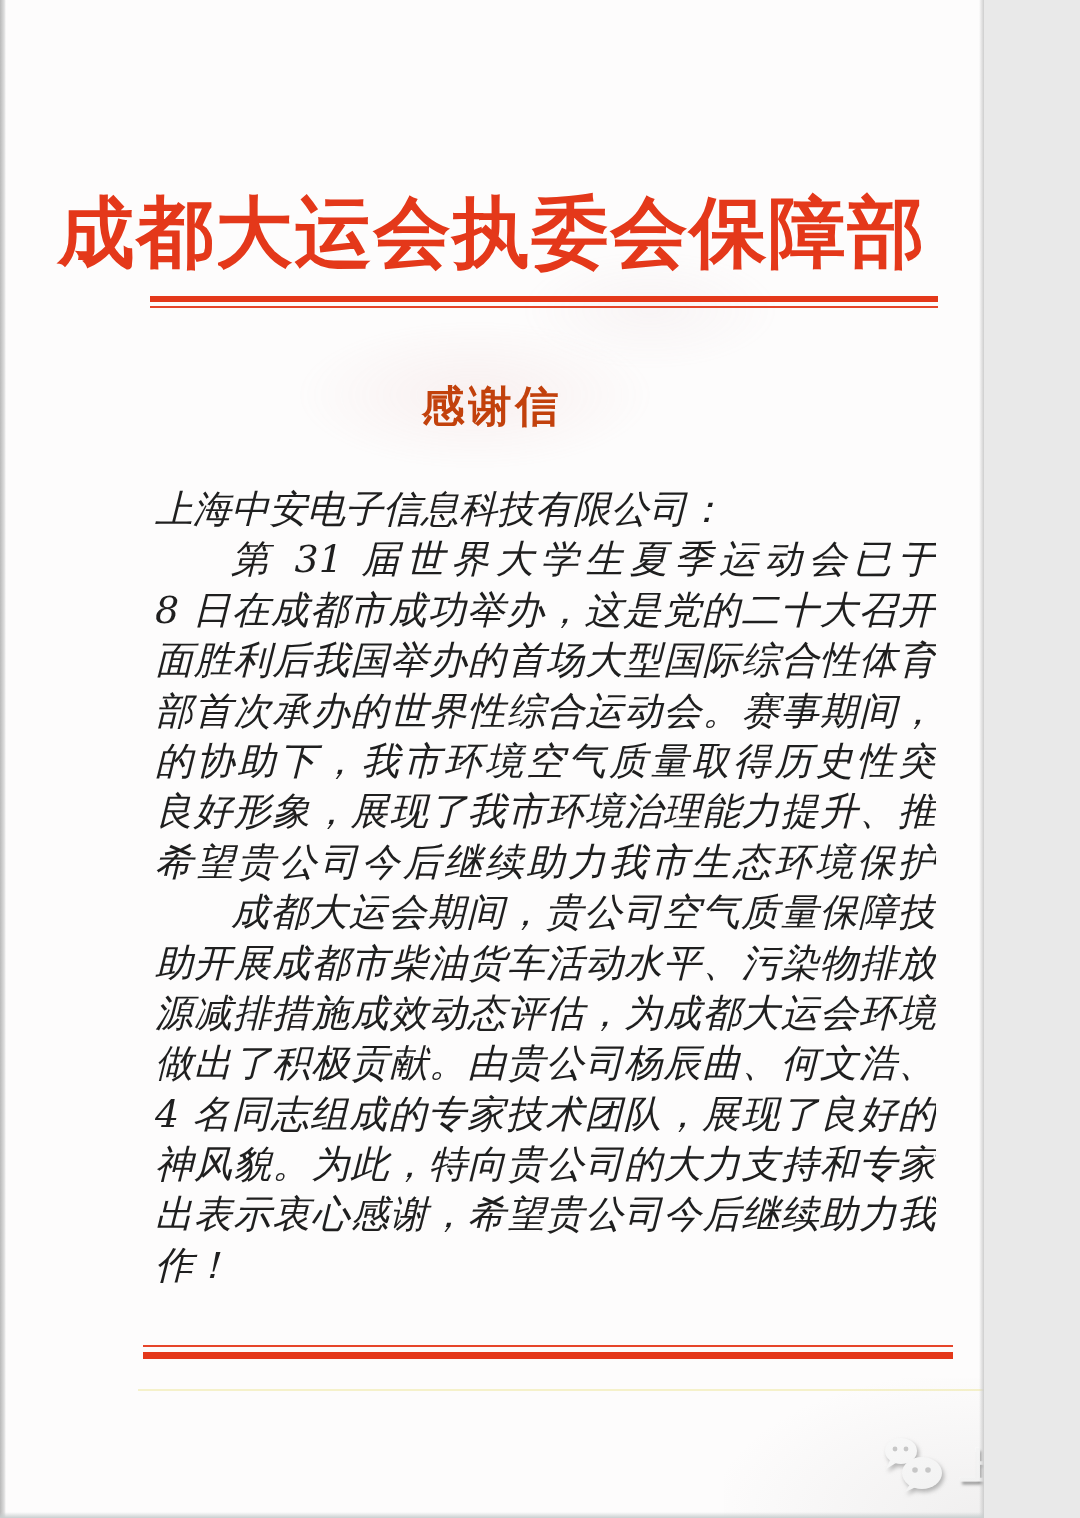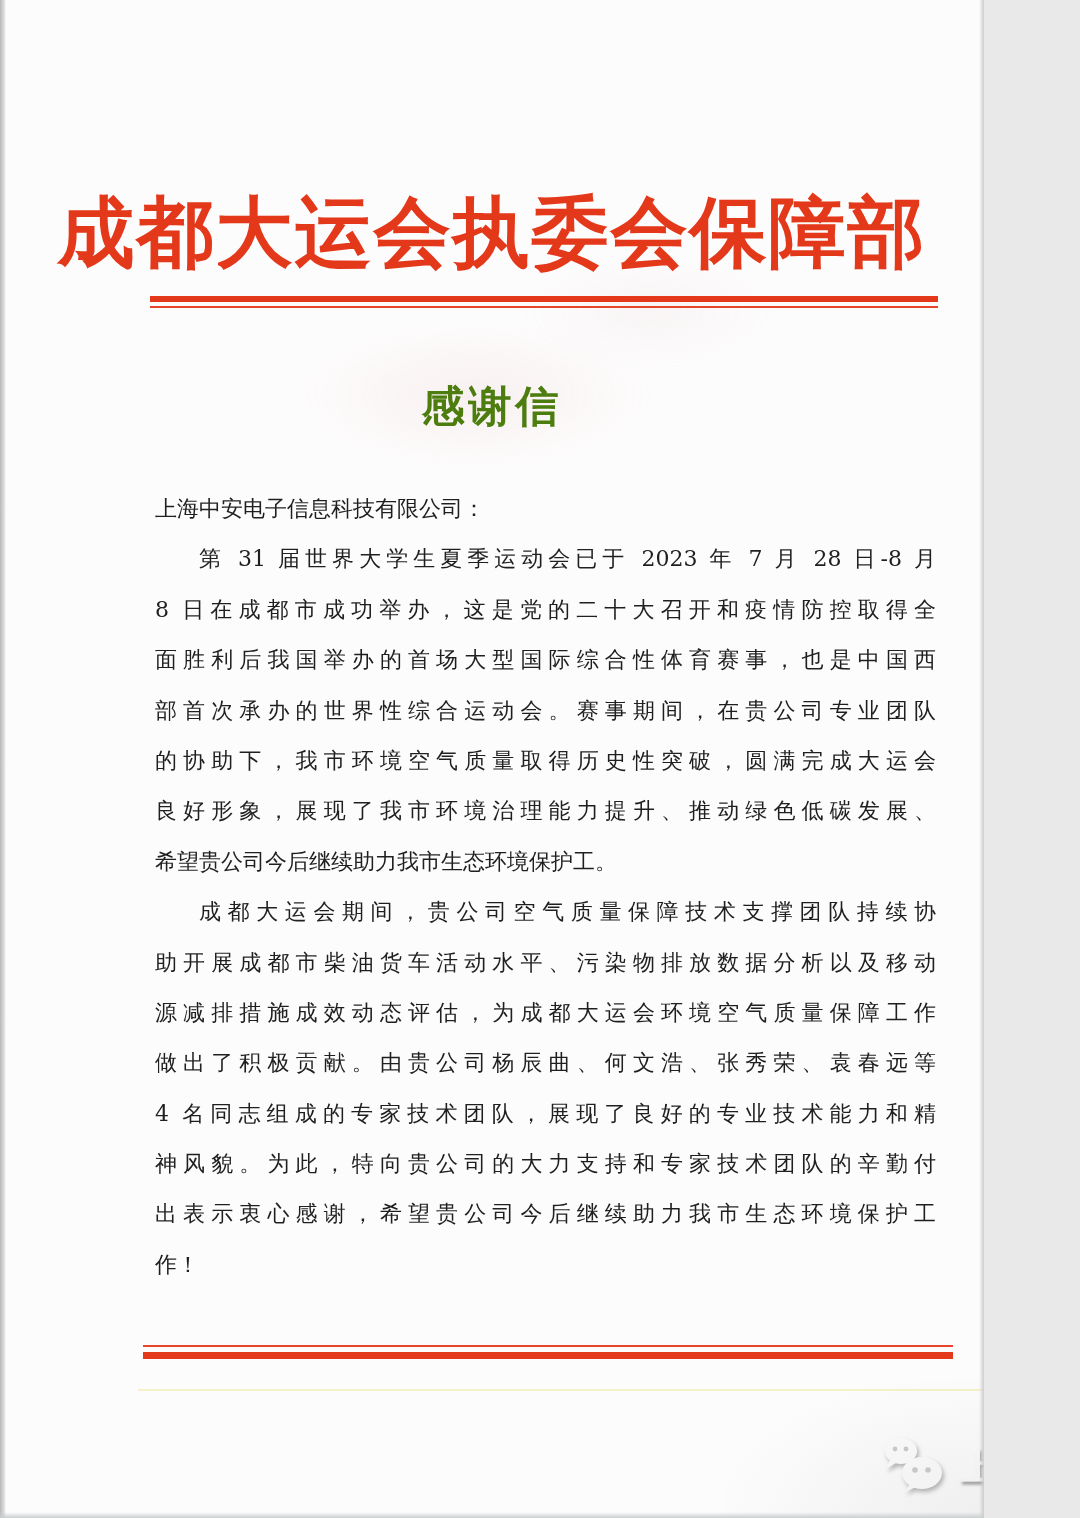--- a/index.html
+++ b/index.html
@@ -36,25 +36,25 @@
     white-space:nowrap;
   }
   .rule-top{
     position:absolute;left:150px;top:296px;width:788px;height:4px;
     border-top:6px solid #e4381a;border-bottom:2px solid #e6452a;
   }
   .letter-title{
     position:absolute;top:378px;left:0;right:0;
     text-align:center;
     font-size:43px;font-weight:700;
-    color:#4d7c0f;letter-spacing:4px;
+    color:#c2410c;letter-spacing:4px;
   }
   .body-text{
     position:absolute;left:155px;top:484px;width:781px;
-    font-size:22px;color:#1f1f1f;
+    font-size:38px;color:#1f1f1f;font-style:italic;
   }
   .line{
     height:50.4px;line-height:50.4px;
     overflow:hidden;
     text-align:justify;text-align-last:justify;
     white-space:normal;
   }
   .line.last{text-align-last:auto;}
   .line.indent{text-indent:2em;}
   .rule-bottom{

